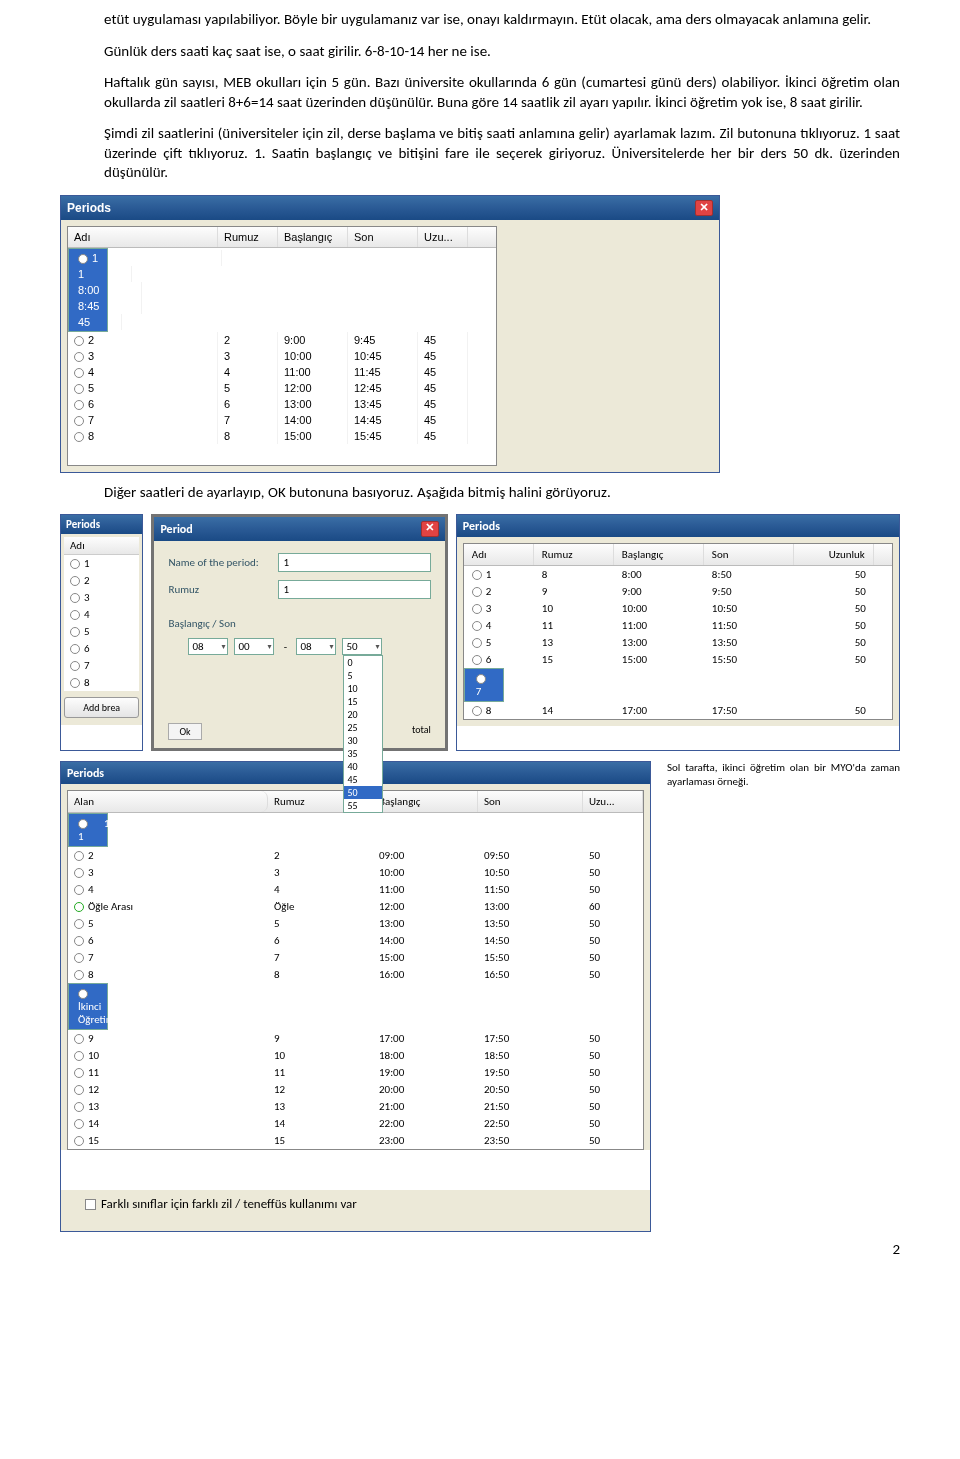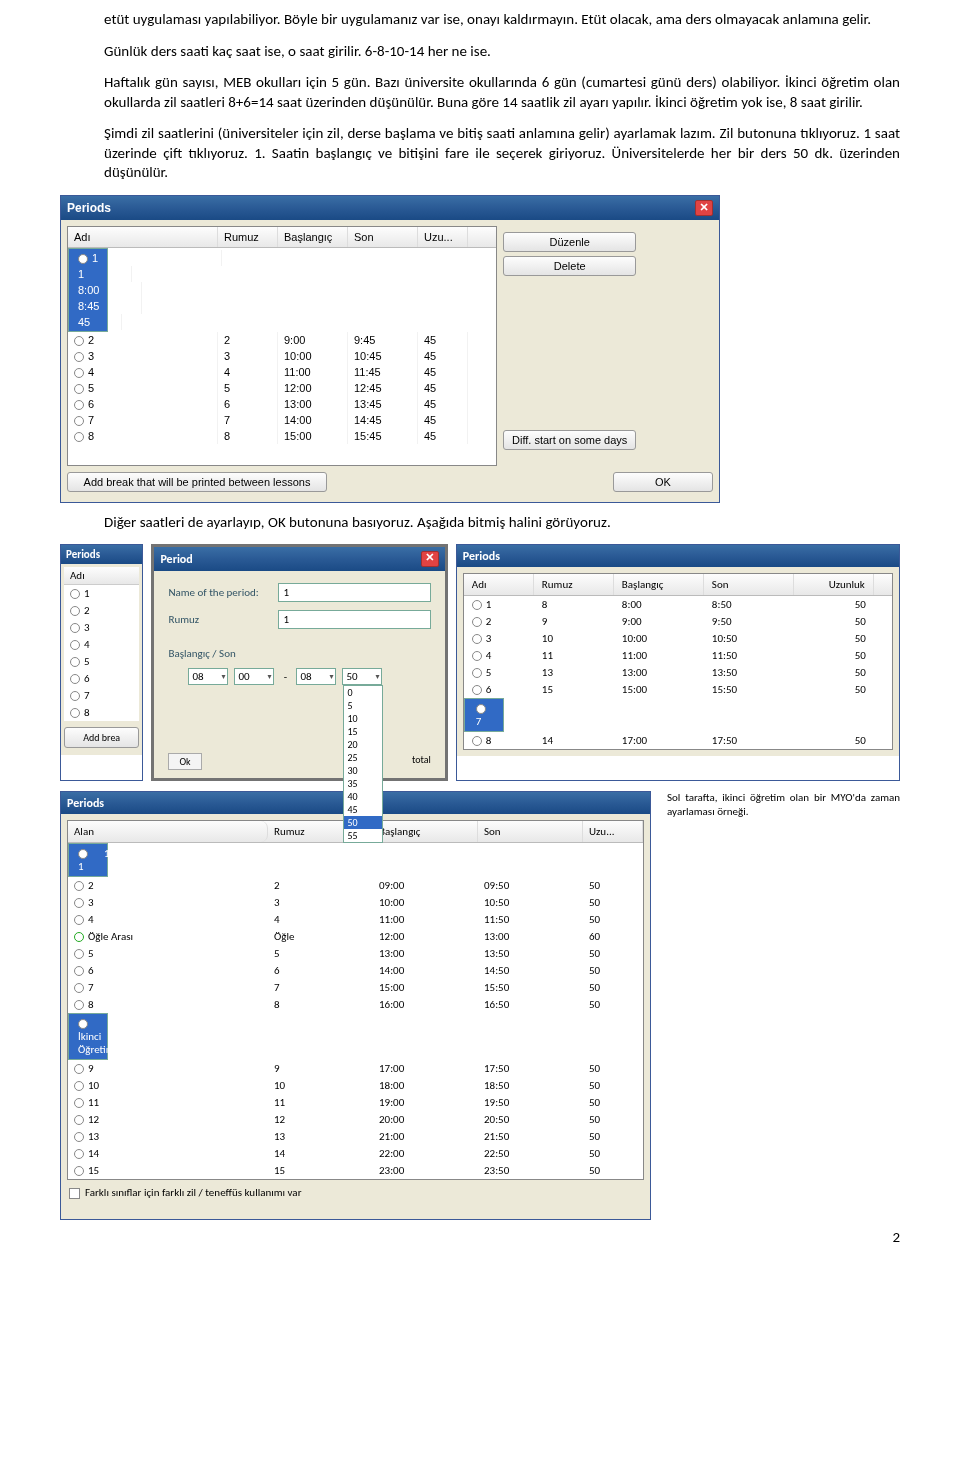--- a/index.html
+++ b/index.html
@@ -61,21 +61,21 @@
   .asidetext { font-size: 11px; text-align: justify; width: 300px; line-height: 1.3; }
   
   .table4 { border: 1px solid #3b5998; width: 600px; }
   .t4hdr { display: flex; background: linear-gradient(to bottom,#fdfdfd,#e8e8e8); font-size: 11px; border-bottom: 1px solid #bbb; }
   .t4hdr > div { padding: 4px 6px; border-right: 1px solid #ddd; }
   .t4row { display: flex; font-size: 11px; }
   .t4row > div { padding: 2px 6px; }
   .t4row.sel { background: #316ac5; color: #fff; }
   .d-alan { width: 200px; border-radius: 7px; } .d-rumuz { width: 105px; } .d-bas { width: 105px; } .d-son { width: 105px; } .d-uzu { width: 60px; }
   .chk { width: 11px; height: 11px; border: 1px solid #888; background: #fff; display: inline-block; vertical-align: middle; margin-right: 5px; }
-  .chkrow { font-size: 11px; padding: 6px 8px; background: #ece9d8; }
+  .chkrow { font-size: 13px; padding: 6px 24px; background: #ece9d8; margin-top: 40px; }
   
   .pagenum { text-align: right; font-size: 15px; margin-top: 8px; }
 </style>
 </head>
 <body>
 
 <p class="para">etüt uygulaması yapılabiliyor. Böyle bir uygulamanız var ise, onayı kaldırmayın. Etüt olacak, ama ders olmayacak anlamına gelir.</p>
 <p class="para">Günlük ders saati kaç saat ise, o saat girilir. 6-8-10-14 her ne ise.</p>
 <p class="para">Haftalık gün sayısı, MEB okulları için 5 gün. Bazı üniversite okullarında 6 gün (cumartesi günü ders) olabiliyor. İkinci öğretim olan okullarda zil saatleri 8+6=14 saat üzerinden düşünülür. Buna göre 14 saatlik zil ayarı yapılır. İkinci öğretim yok ise, 8 saat girilir.</p>
 <p class="para">Şimdi zil saatlerini (üniversiteler için zil, derse başlama ve bitiş saati anlamına gelir) ayarlamak lazım. Zil butonuna tıklıyoruz. 1 saat üzerinde çift tıklıyoruz. 1. Saatin başlangıç ve bitişini fare ile seçerek giriyoruz. Üniversitelerde her bir ders 50 dk. üzerinden düşünülür.</p>
@@ -132,30 +132,20 @@
               <div class="w-son">14:45</div>
               <div class="w-uzu">45</div>
             </div><div class="trow">
               <div class="w-adi"><span class="radio"></span>8</div>
               <div class="w-rumuz">8</div>
               <div class="w-bas">15:00</div>
               <div class="w-son">15:45</div>
               <div class="w-uzu">45</div>
             </div></div>
       </div>
-      <div class="sidebtns">
-        <span class="btn">Düzenle</span>
-        <span class="btn">Delete</span>
-        <div style="height:150px"></div>
-        <span class="btn">Diff. start on some days</span>
-      </div>
-    </div>
-    <div style="display:flex; justify-content:space-between; margin-top:6px;">
-      <span class="btn btn-wide">Add break that will be printed between lessons</span>
-      <span class="btn" style="min-width:100px">OK</span>
     </div>
   </div>
 </div>
 
 <p class="para">Diğer saatleri de ayarlayıp, OK butonuna basıyoruz.  Aşağıda bitmiş halini görüyoruz.</p>
 
 <div class="twocol">
 
   <div class="narrowlist">
     <div class="titlebar">

